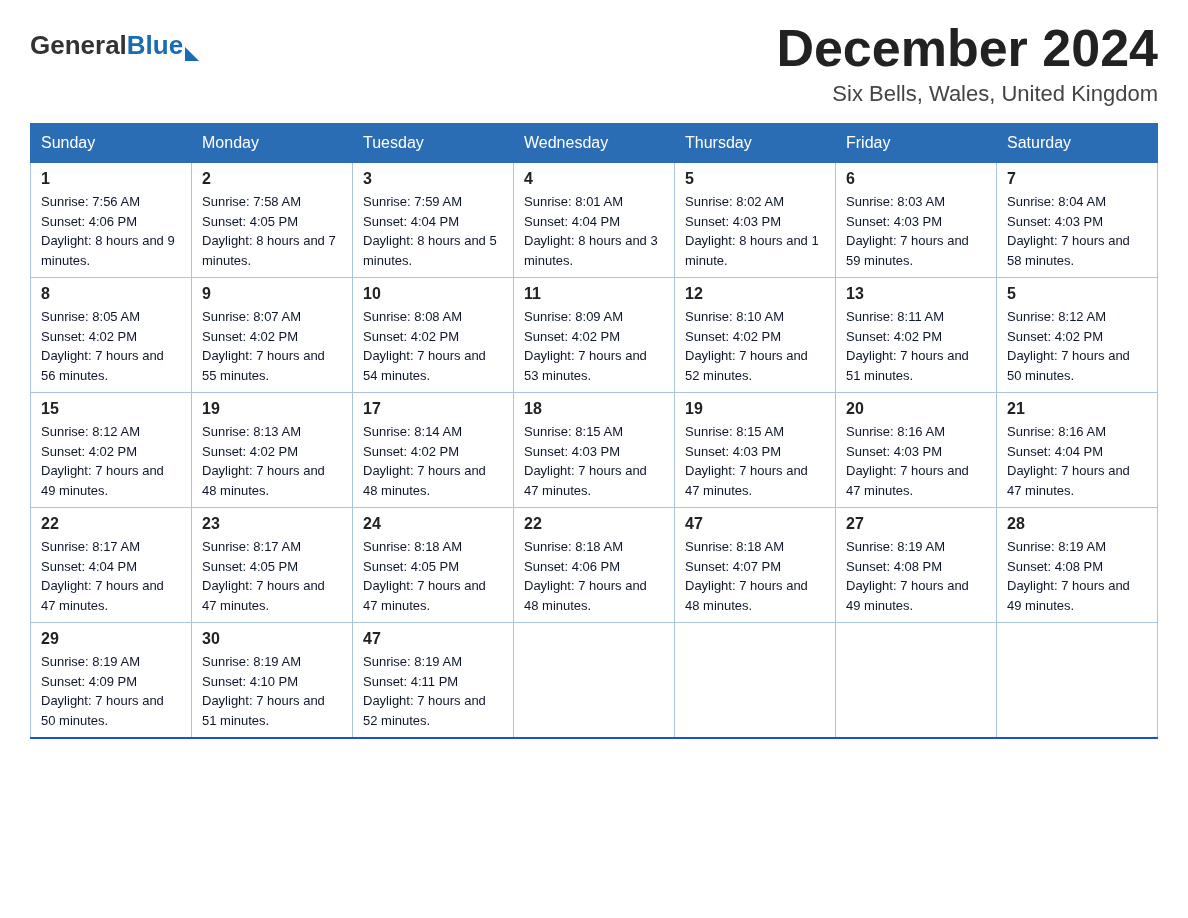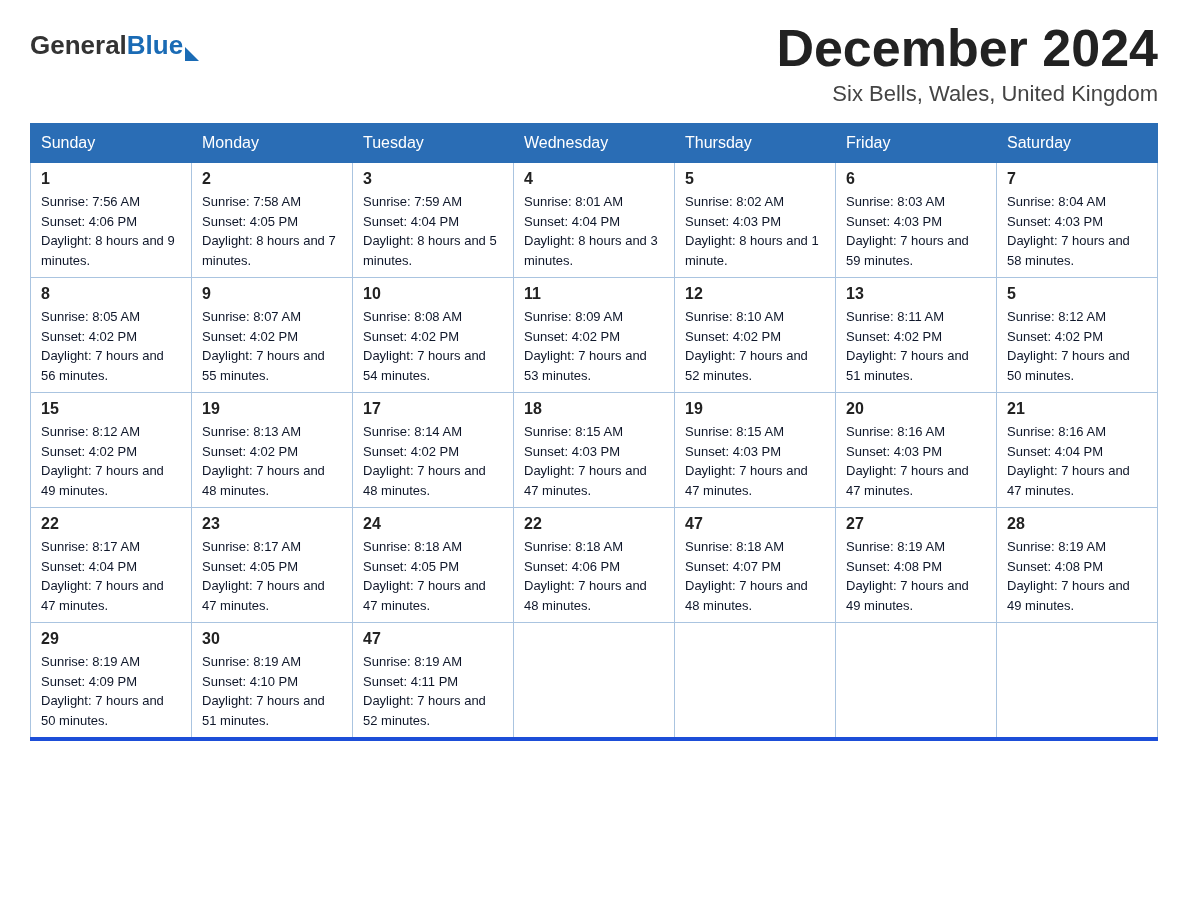--- a/index.html
+++ b/index.html
@@ -95,21 +95,21 @@
     }
     .calendar-table td .day-info {
       font-size: 13px;
       line-height: 1.5;
       color: #0f172a;
     }
     .calendar-table tr td {
       background: #fff;
     }
     .calendar-table tr:last-child td {
-      border-bottom: 4px solid #1d4ed8;
+      border-bottom: 2px solid #1d4ed8;
     }
     .empty-cell {
       background: #fff;
     }
   </style>
 </head>
 <body>
 
 <div class="header-area">
   <div class="logo-area">

